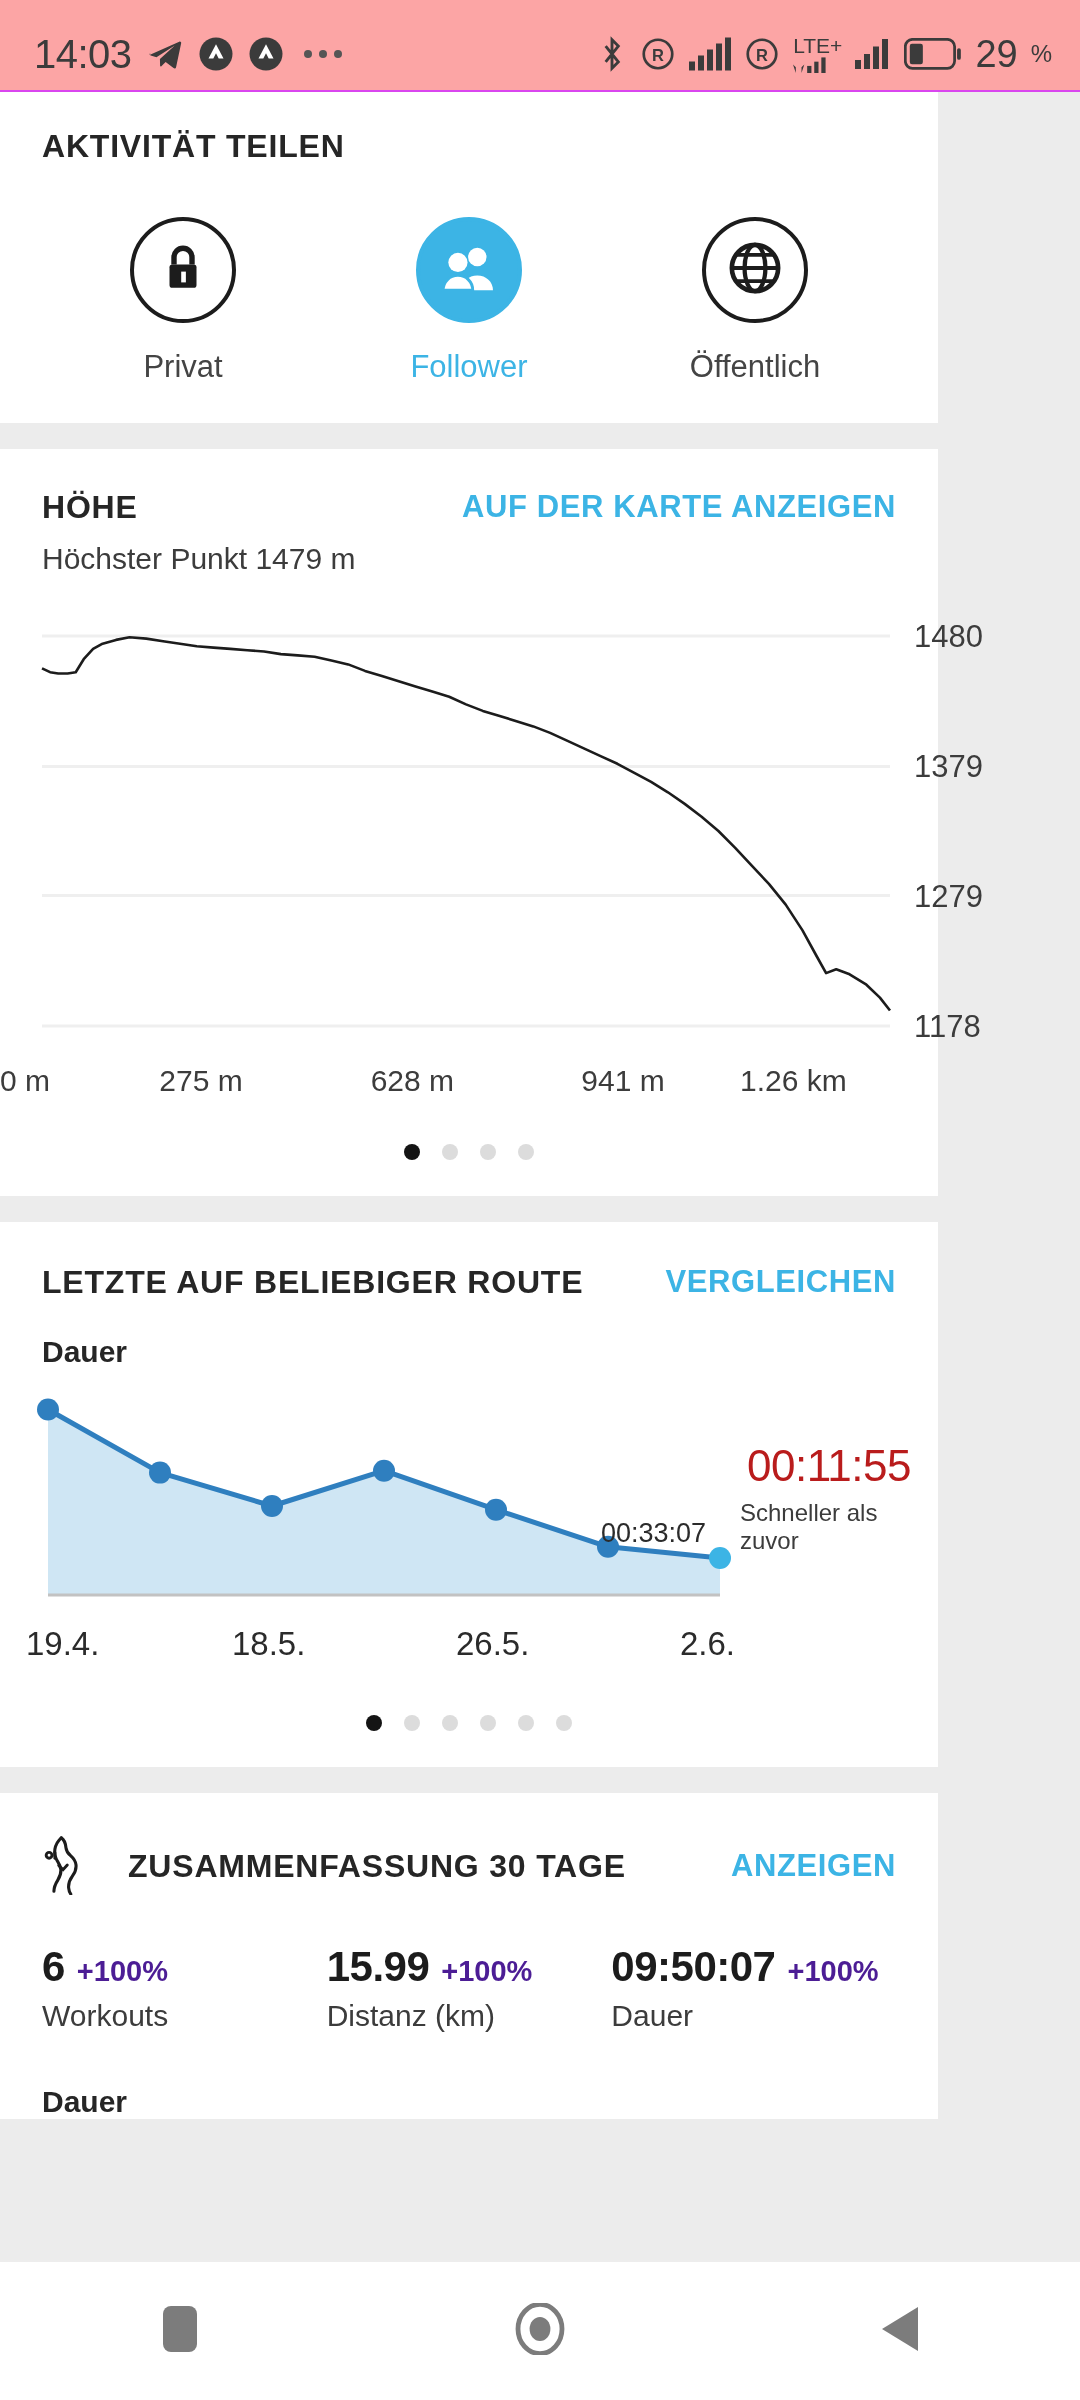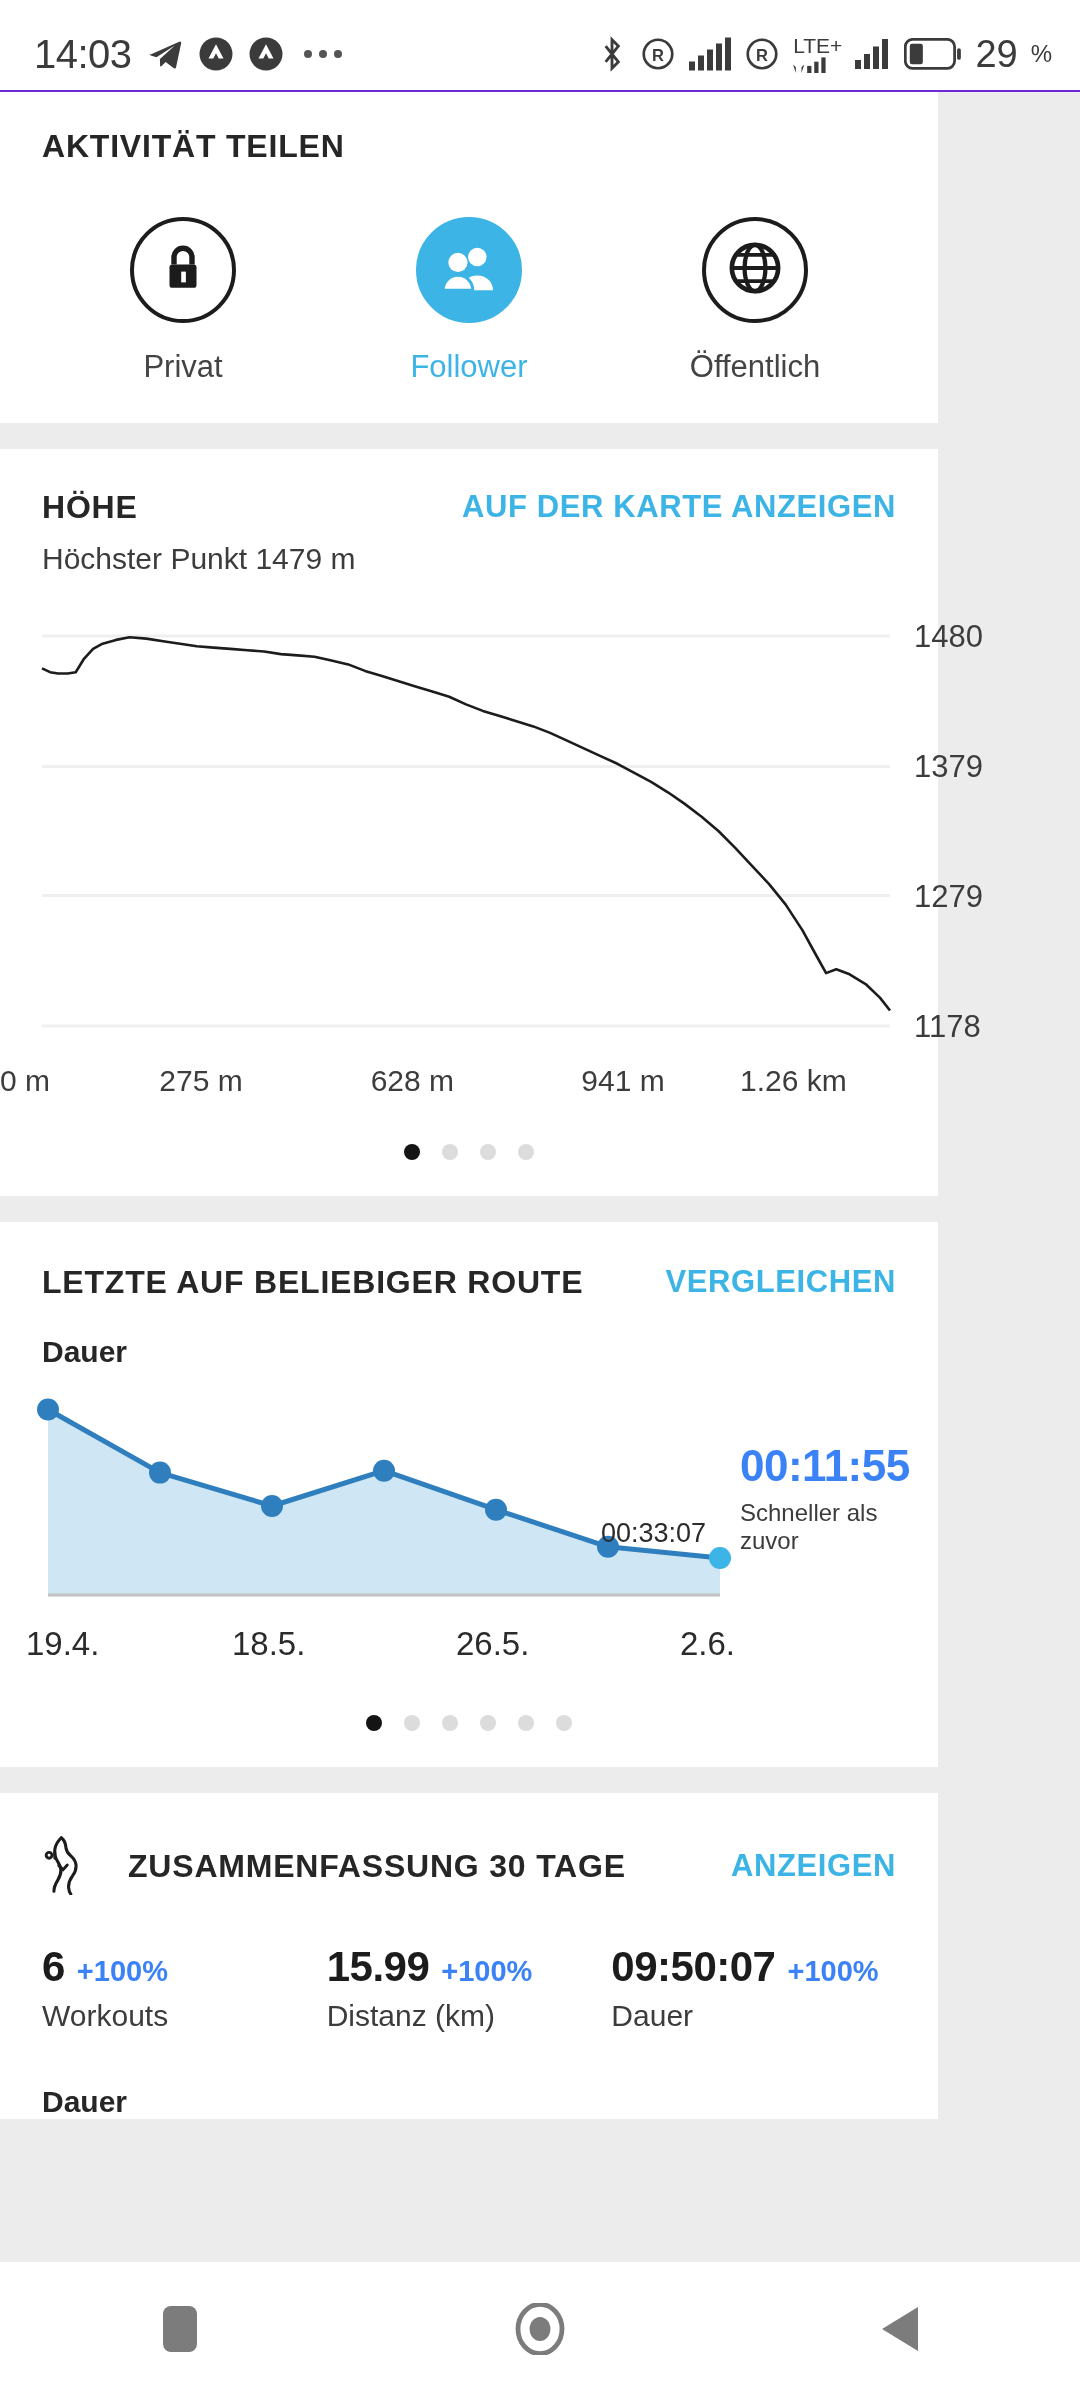--- a/index.html
+++ b/index.html
@@ -6,23 +6,23 @@
   html, body {
     width: 1080px; height: 2400px;
     background: #eeeeee;
     font-family: "Liberation Sans", sans-serif;
     overflow: hidden;
   }
   .screen { width: 1080px; height: 2400px; position: relative; background: #ececec; }
 
   
   .statusbar {
-    height: 92px; background: #ffffff; display: flex; align-items: center;
+    height: 92px; background: #fca5a5; display: flex; align-items: center;
     padding: 18px 28px 0 34px; justify-content: space-between;
-    border-bottom: 2px solid #6d28d9;
+    border-bottom: 2px solid #d946ef;
   }
   .sb-left { display: flex; align-items: center; gap: 14px; }
   .sb-time { font-size: 40px; font-weight: 400; color: #3b3b3b; letter-spacing: -0.5px; }
   .sb-right { display: flex; align-items: center; gap: 13px; }
   .sb-icon { display: flex; align-items: center; color: #3b3b3b; }
   .sb-batt-text { font-size: 38px; color: #3b3b3b; font-weight: 500; }
   .sb-batt-pct { font-size: 24px; color: #3b3b3b; }
   .dots3 { display: flex; gap: 7px; margin-left: 6px; }
   .dots3 i { width: 8px; height: 8px; border-radius: 50%; background: #555; display: block; }
 
@@ -63,34 +63,34 @@
   .dots-row { display: flex; justify-content: center; gap: 22px; padding: 34px 0 36px 0; }
   .dot { width: 16px; height: 16px; border-radius: 50%; background: #dcdcdc; }
   .dot.active { background: #141414; }
 
   
   .route-card { padding: 42px 0 0 0; }
   .metric-label { font-size: 30px; font-weight: 700; color: #262626; padding-left: 42px; margin-top: 34px; }
   .route-body { display: flex; align-items: flex-start; }
   .route-chart { width: 740px; position: relative; }
   .route-side { flex: 1; padding-top: 72px; padding-right: 20px; }
-  .side-time { font-size: 44px; font-weight: 700; color: #3b82f6; letter-spacing: -0.5px; }
+  .side-time { font-size: 44px; font-weight: 400; color: #b91c1c; letter-spacing: -0.5px; text-align: center; }
   .side-desc { font-size: 24px; color: #3c3c3c; line-height: 1.18; margin-top: 8px; }
   .route-x { position: relative; height: 60px; margin-top: 8px; }
   .route-x span { position: absolute; font-size: 33px; color: #2b2b2b; }
 
   
   .sum-card { padding: 40px 0 0 0; }
   .sum-head { display: flex; align-items: center; padding: 0 42px; justify-content: space-between; }
   .sum-head-left { display: flex; align-items: center; gap: 30px; }
   .stats-row { display: flex; padding: 0 42px; margin-top: 44px; }
   .stat { flex: 1; }
   .stat-top { display: flex; align-items: baseline; gap: 12px; }
   .stat-val { font-size: 42px; font-weight: 700; color: #1c1c1c; letter-spacing: -0.5px; }
-  .stat-delta { font-size: 29px; font-weight: 700; color: #3b82f6; }
+  .stat-delta { font-size: 29px; font-weight: 700; color: #4c1d95; }
   .stat-name { font-size: 30px; color: #3c3c3c; margin-top: 8px; }
   .sum-metric { font-size: 30px; font-weight: 700; color: #262626; padding-left: 42px; margin-top: 52px; }
 
   
   .navbar {
     position: absolute; bottom: 0; left: 0; width: 1080px; height: 140px;
     background: #ffffff; display: flex; align-items: center; justify-content: space-around;
     border-top: 2px solid #ededed;
   }
   .nav-btn { display: flex; align-items: center; justify-content: center; width: 200px; height: 140px; }

